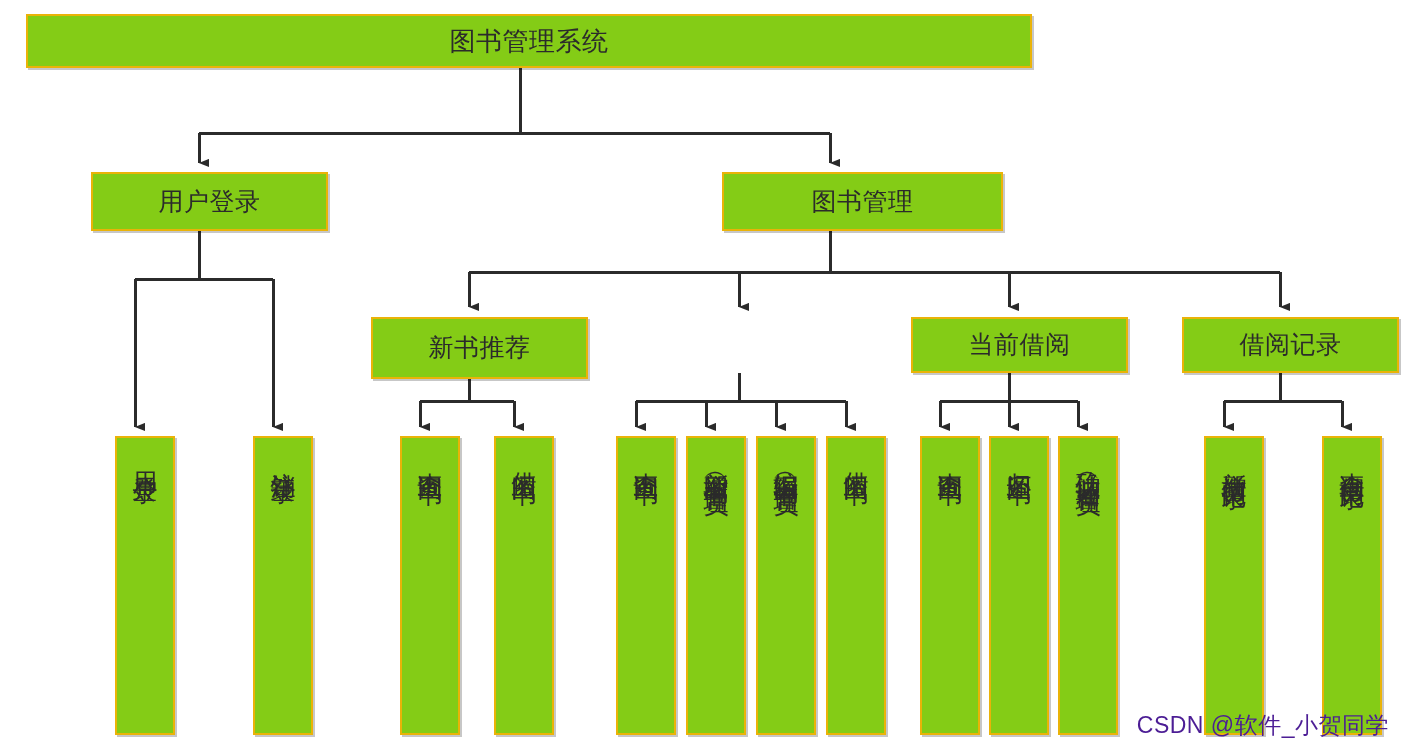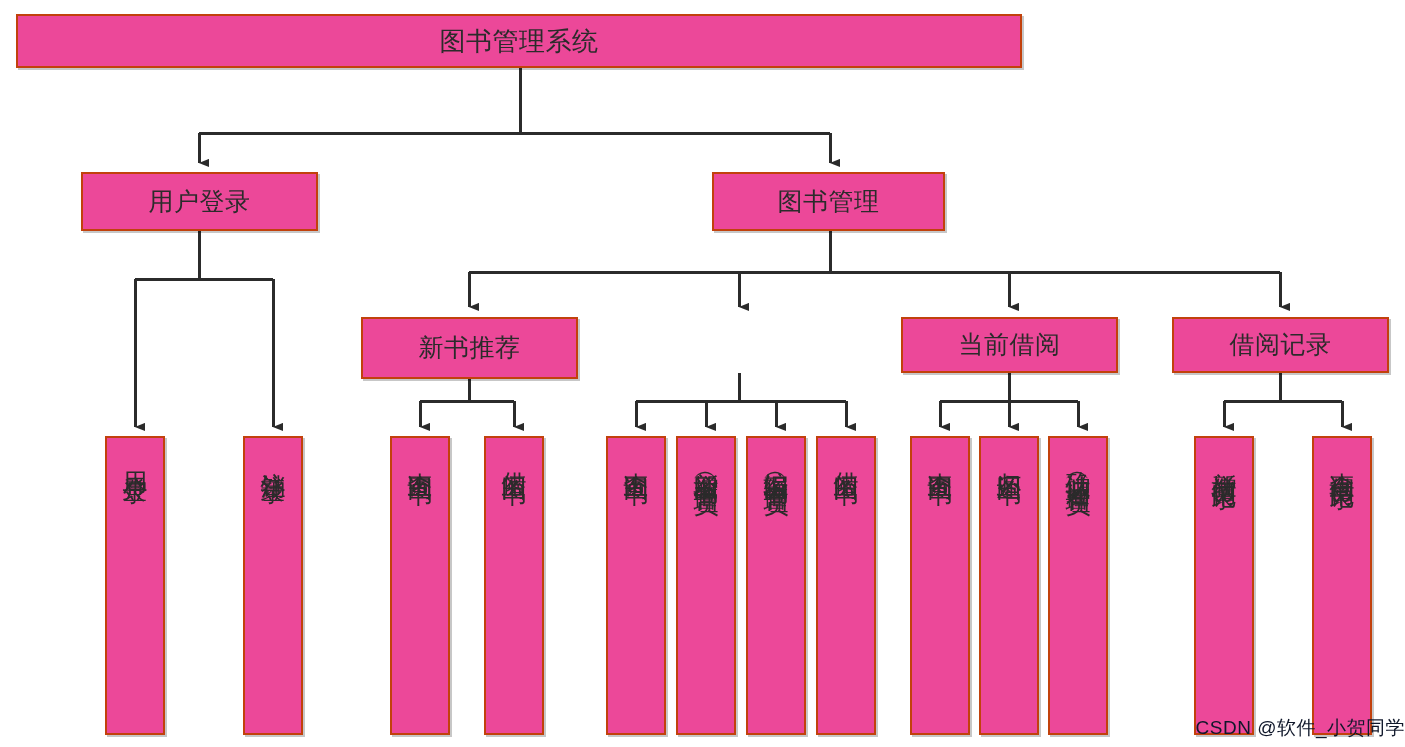--- a/index.html
+++ b/index.html
@@ -22,27 +22,28 @@
     position: absolute;
     left: 0;
     top: 0;
     width: 1405px;
     height: 747px;
     pointer-events: none;
   }
   .node {
     position: absolute;
     box-sizing: border-box;
-    background: #ec4899;
-    border: 2px solid #c2410c;
+    background: #84cc16;
+    border: 2px solid #eab308;
     box-shadow: 2px 2px 0 rgba(0,0,0,0.22);
     display: flex;
     align-items: center;
     justify-content: center;
     color: #2b2b2b;
+    margin-left: 10px;
   }
   .node-label {
     color: #2b2b2b;
     text-align: center;
     line-height: 1.18;
     white-space: nowrap;
   }
   
   .node.horiz .node-label {
     font-size: 25px;
@@ -60,24 +61,24 @@
   .node.vert .node-label {
     writing-mode: vertical-rl;
     text-orientation: upright;
     font-size: 25px;
     letter-spacing: 3px;
     line-height: 1;
     white-space: nowrap;
   }
   #watermark {
     position: absolute;
-    right: 0;
+    right: 16px;
     bottom: 6px;
-    font-size: 19px;
-    color: #0f172a;
+    font-size: 23px;
+    color: #4c1d95;
     letter-spacing: 0.5px;
     user-select: none;
     white-space: nowrap;
   }
 </style>
 </head>
 <body>
 
 <div id="diagram-root">
 
@@ -131,21 +132,21 @@
     </g>
   </svg>
 
   <div class="node horiz root" style="left:16px; top:14px; width:1006px; height:54px;">
     <span class="node-label">图书管理系统</span>
   </div>
 
   <div class="node horiz" style="left:81px; top:172px; width:237px; height:59px;">
     <span class="node-label">用户登录</span>
   </div>
-  <div class="node horiz" style="left:712px; top:172px; width:233px; height:59px;">
+  <div class="node horiz" style="left:712px; top:172px; width:281px; height:59px;">
     <span class="node-label">图书管理</span>
   </div>
 
   <div class="node horiz" style="left:361px; top:317px; width:217px; height:62px;">
     <span class="node-label">新书推荐</span>
   </div>
   <div class="node horiz" style="left:1172px; top:317px; width:217px; height:56px;">
     <span class="node-label">借阅记录</span>
   </div>
   <div class="node horiz" style="left:901px; top:317px; width:217px; height:56px;">

